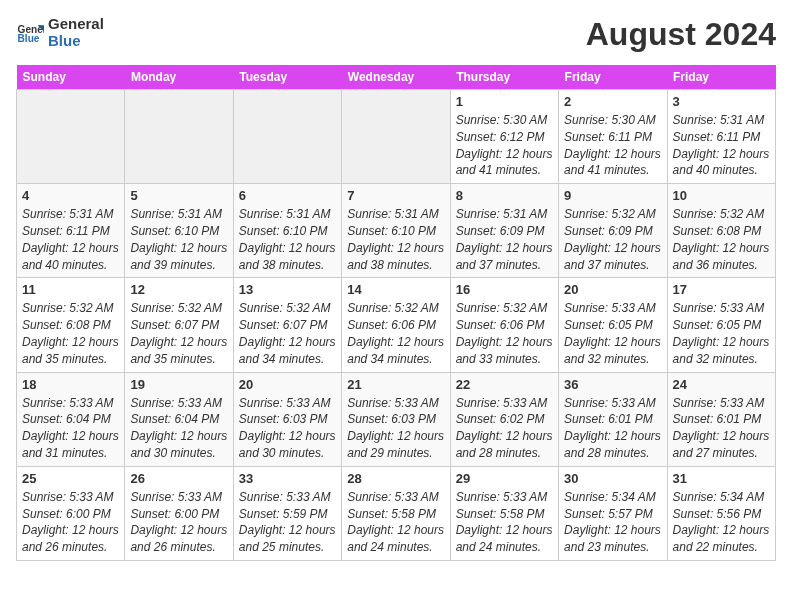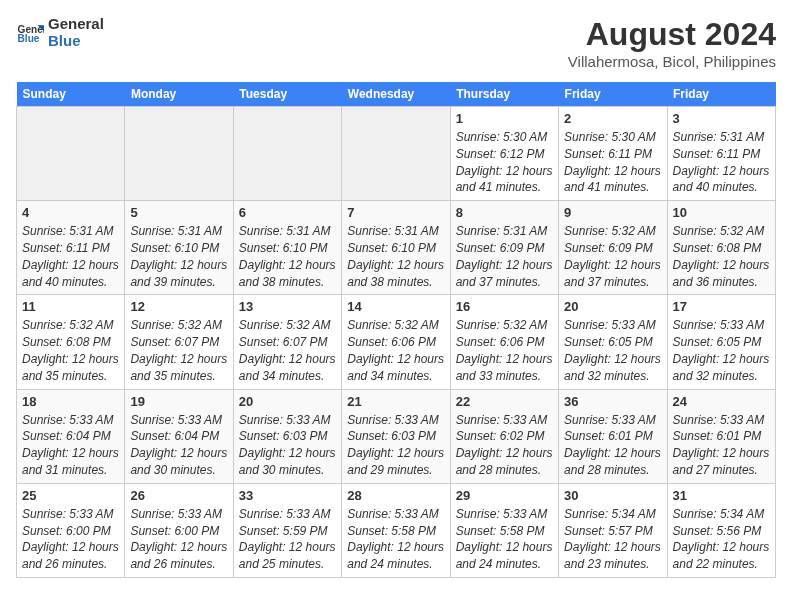--- a/index.html
+++ b/index.html
@@ -36,21 +36,21 @@
     .subtitle {
       font-size: 15px;
       color: #555;
     }
     table {
       width: 100%;
       border-collapse: collapse;
       font-size: 11px;
     }
     th {
-      background-color: #3b82f6;
+      background-color: #d946ef;
       color: #fff;
       text-align: left;
       padding: 5px 6px;
       font-size: 12px;
       font-weight: bold;
     }
     td {
       border: 1px solid #ccc;
       vertical-align: top;
       padding: 4px 5px;
@@ -91,21 +91,20 @@
       <polygon points="28,8 36,16 32,8" fill="#2a6db5"></polygon>
       <polygon points="28,8 36,8 36,16" fill="#1a5a9a"></polygon>
     </svg>
     <div>
       <div style="font-size:15px;font-weight:bold;color:#333;line-height:1.1;">General</div>
       <div style="font-size:15px;font-weight:bold;color:#2a6db5;line-height:1.1;">Blue</div>
     </div>
   </div>
   <div class="title-area">
     <div class="main-title">August 2024</div>
-    <div class="subtitle">Villahermosa, Bicol, Philippines</div>
   </div>
 </div>
 
 <table>
   <thead>
     <tr>
     <th>Sunday</th>
         <th>Monday</th>
         <th>Tuesday</th>
         <th>Wednesday</th>

